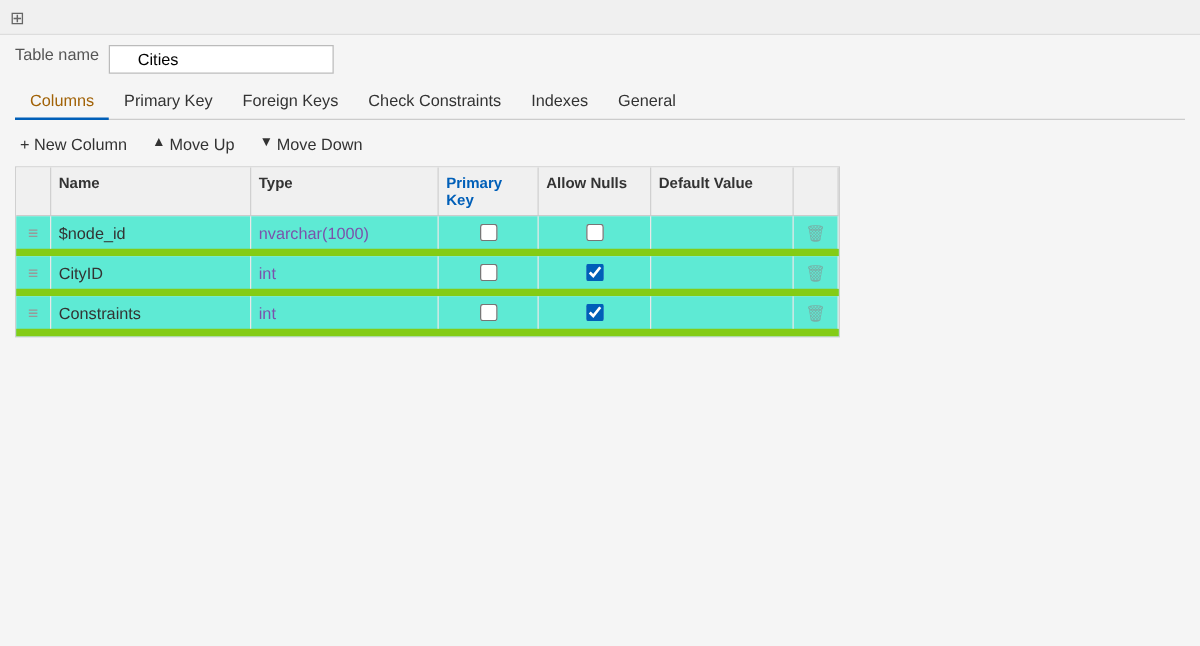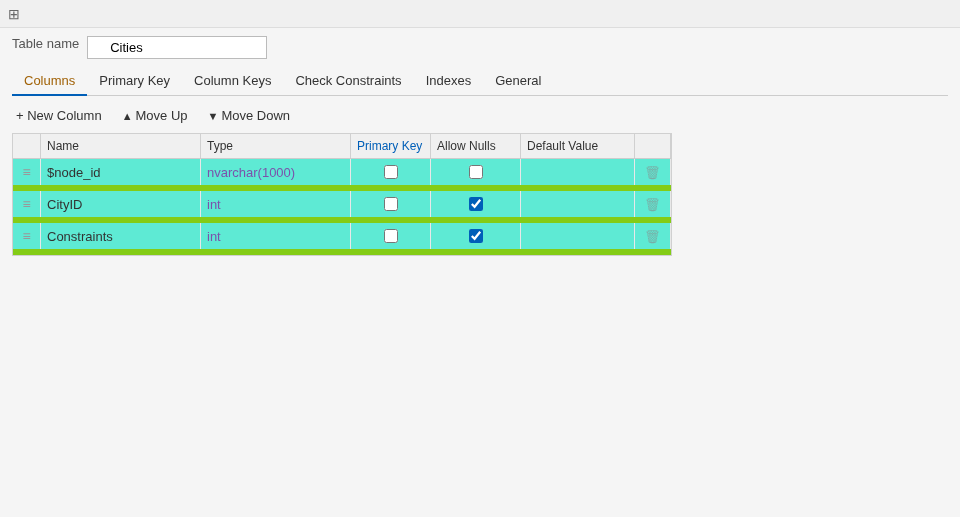--- a/index.html
+++ b/index.html
@@ -59,21 +59,20 @@
       font-weight: 500;
     }
     .toolbar {
       display: flex;
       align-items: center;
       gap: 12px;
       margin-bottom: 8px;
     }
     .toolbar-btn {
       display: flex;
-      align-items: center;
       gap: 3px;
       cursor: pointer;
       font-size: 13px;
       color: #333;
       background: none;
       border: none;
       padding: 2px 4px;
     }
     .grid-container {
       border: 1px solid #d0d0d0;
@@ -82,21 +81,21 @@
     }
     .grid-header {
       display: grid;
       grid-template-columns: 28px 160px 150px 80px 90px 1fr 36px;
       background: #f0f0f0;
       border-bottom: 1px solid #ccc;
     }
     .grid-header-cell {
       padding: 5px 6px;
       font-size: 12px;
-      font-weight: 400;
+      font-weight: 700;
       color: #333;
       border-right: 1px solid #d0d0d0;
     }
     .grid-header-cell.primary-key-header {
       color: #005fb8;
     }
     .grid-row {
       display: grid;
       grid-template-columns: 28px 160px 150px 80px 90px 1fr 36px;
       border-bottom: 6px solid #84cc16;
@@ -166,21 +165,21 @@
 <div class="main-content">
 
   <div class="table-name-row">
     <span class="table-name-label">Table name</span>
     <input class="table-name-input" type="text" value="Cities" style="">
   </div>
 
   <div class="tabs">
     <div class="tab active">Columns</div>
     <div class="tab">Primary Key</div>
-    <div class="tab">Column Keys</div>
+    <div class="tab">Foreign Keys</div>
     <div class="tab">Check Constraints</div>
     <div class="tab">Indexes</div>
     <div class="tab">General</div>
   </div>
 
   <div class="toolbar">
     <button class="toolbar-btn">
       <span>+ New Column</span>
     </button>
     <button class="toolbar-btn">

